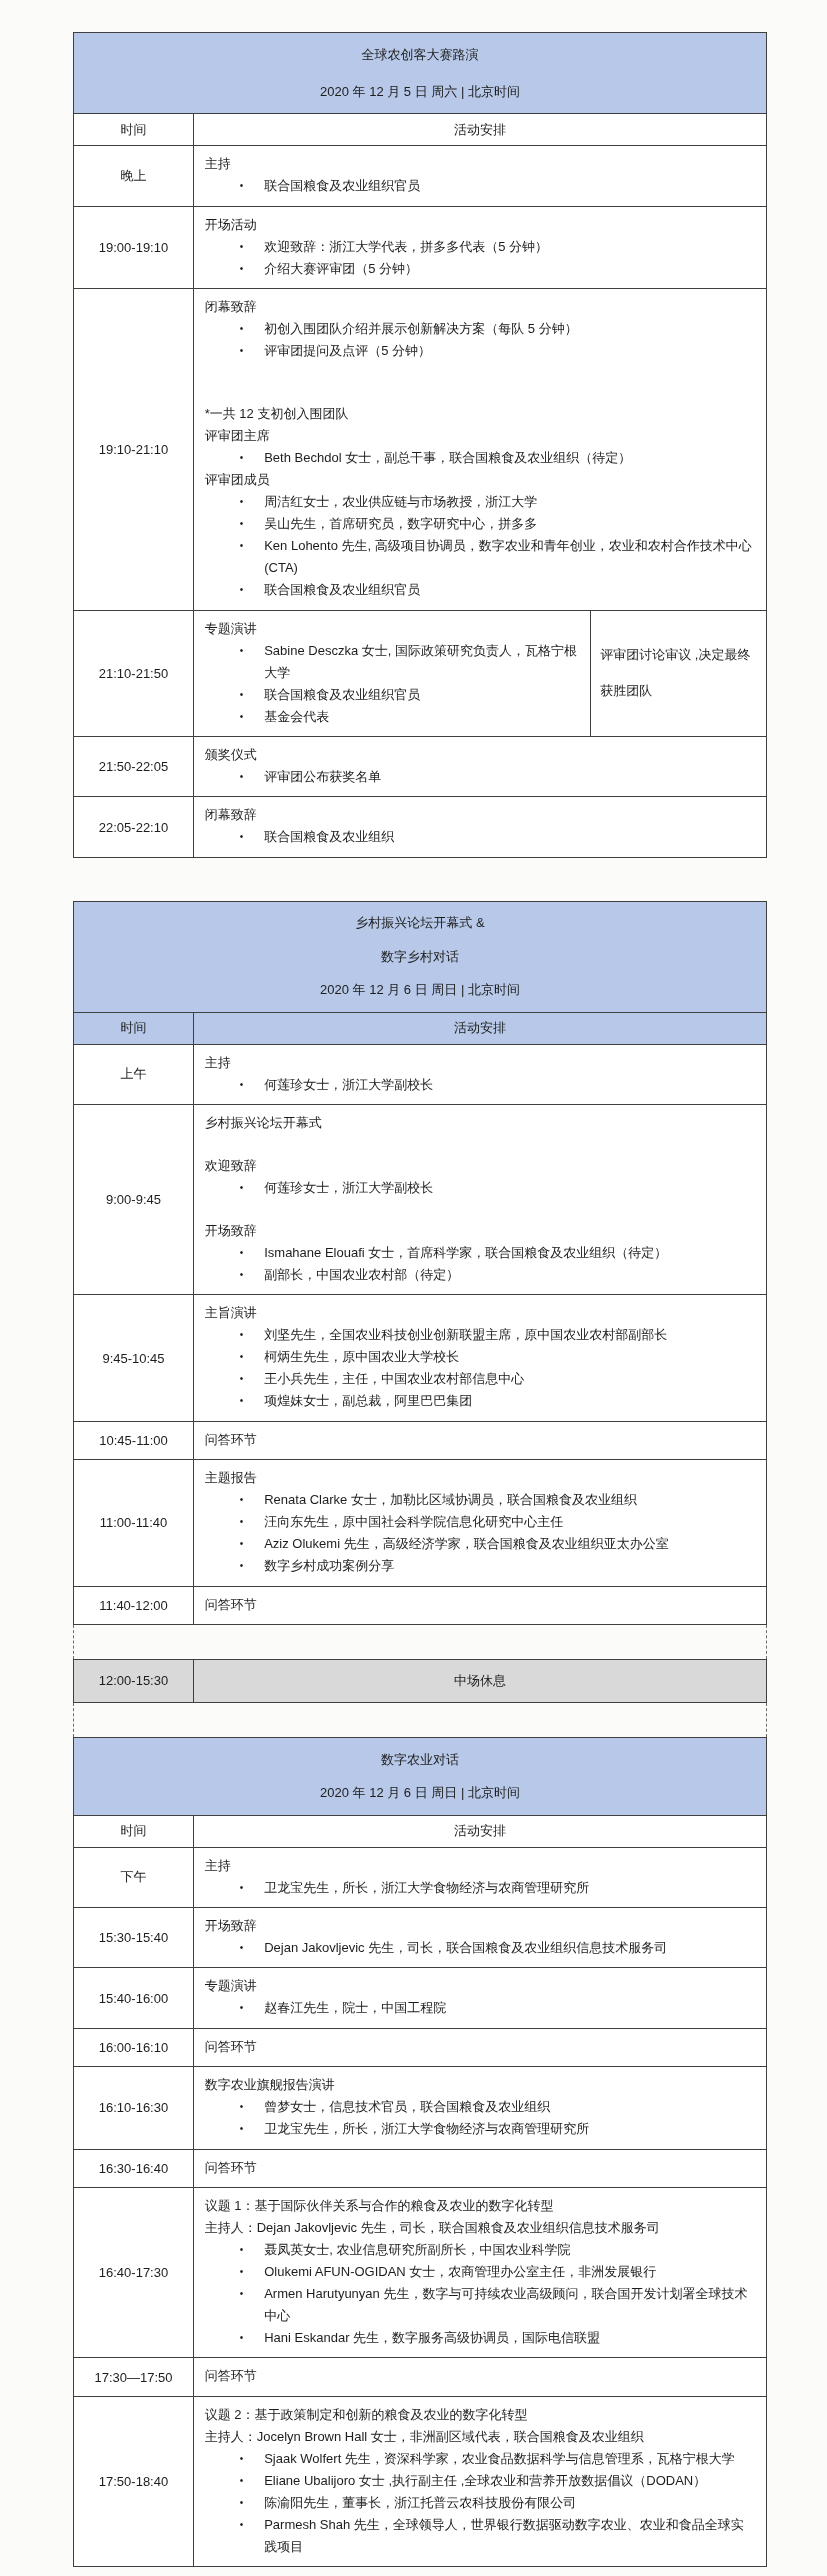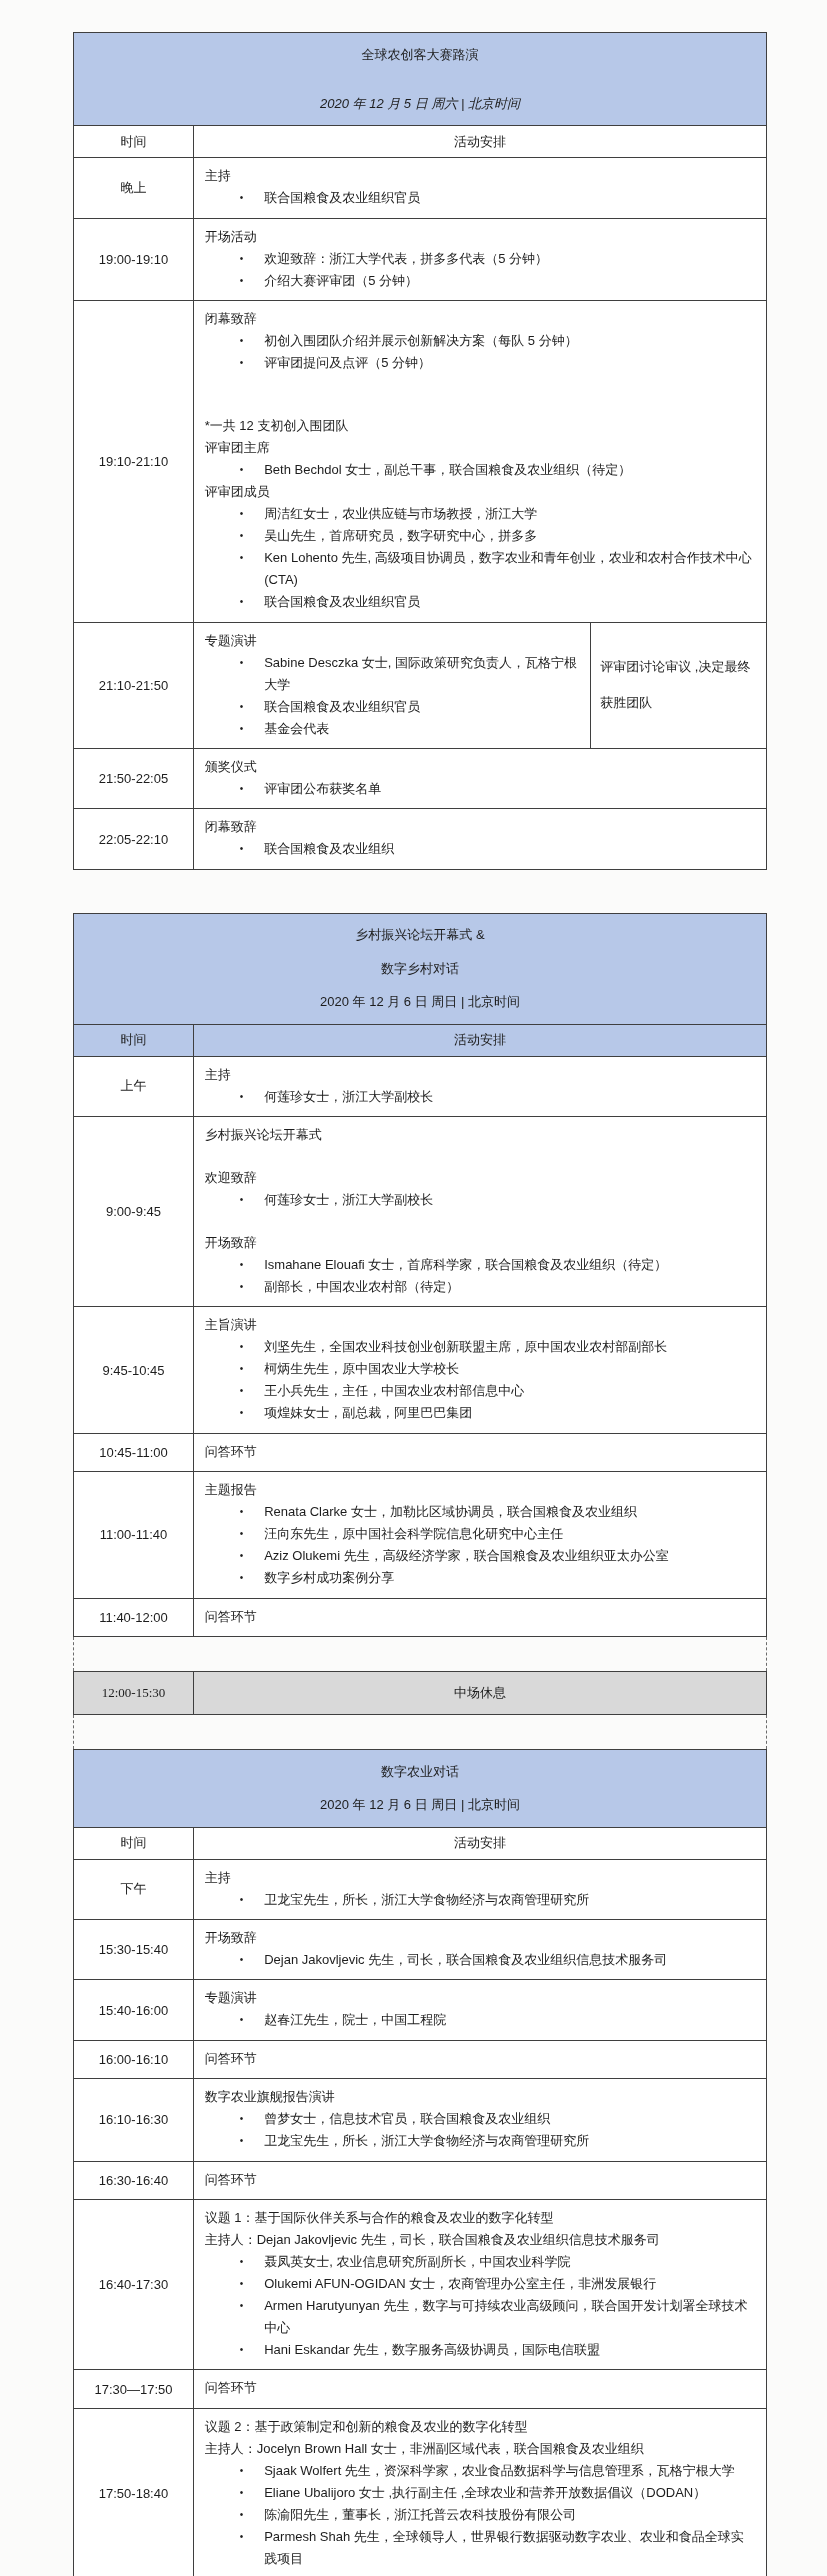--- a/index.html
+++ b/index.html
@@ -33,21 +33,21 @@
   .row.first{border-top:1.5px solid var(--border);}
 
   
   .row.title{
     display:block;
     background:var(--blue);
     text-align:center;
     padding:10.7px 0;
   }
   .title-line{line-height:21.5px;}
-  .table-box:nth-of-type(1) .title-line + .title-line{margin-top:28px;font-style:italic;}
+  .table-box:nth-of-type(1) .title-line + .title-line{margin-top:16px;}
   .table-box:nth-of-type(2) .title-line + .title-line{margin-top:12px;}
   .table-box:nth-of-type(3) .title-line + .title-line{margin-top:12.3px;}
 
   
   .row.cols{height:32px;}
   .row.cols .cell-time{font-size:13px;}
   .row.cols .cell-act{display:flex;align-items:center;justify-content:center;padding:0;}
   .table-box:nth-of-type(2) .row.cols{background:var(--blue);}
 
   .cell-time{
@@ -75,21 +75,21 @@
   .cell-act.with-side{display:flex;padding:0;}
   .act-main{
     flex:0 0 397px;width:397px;box-sizing:border-box;
     border-right:1.5px solid var(--border);
     padding:7px 12.3px 8.4px 10.7px;
   }
   .act-side{flex:1;display:flex;align-items:center;padding:6.1px 9.2px;}
   .side-text{line-height:36px;}
 
   
-  .row.break{background:var(--gray);height:44px;border-top:1.5px solid var(--border);font-family:Liberation Serif, serif;}
+  .row.break{background:var(--gray);height:44px;border-top:1.5px solid var(--border);}
   .row.break .cell-time{background:var(--gray);}
   .row.break .cell-act{display:flex;align-items:center;justify-content:center;padding:0;}
 
   
   .row.empty{
     height:34px;
     background:transparent;
     border-left:1.5px dashed #6b6b6b;
     border-right:1.5px dashed #6b6b6b;
     border-bottom:0;

